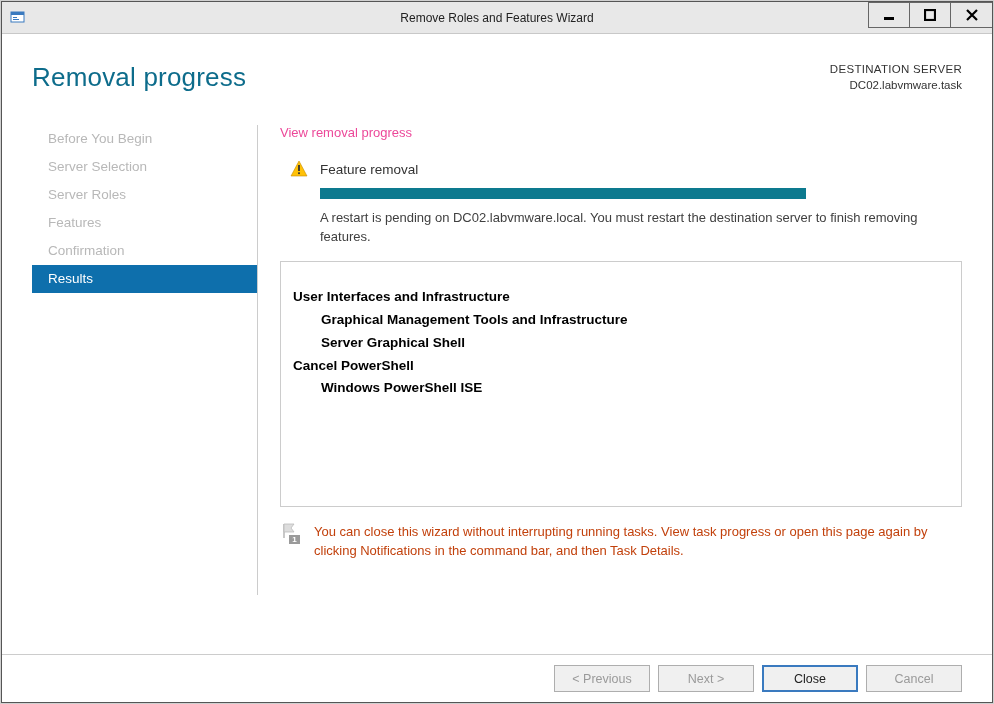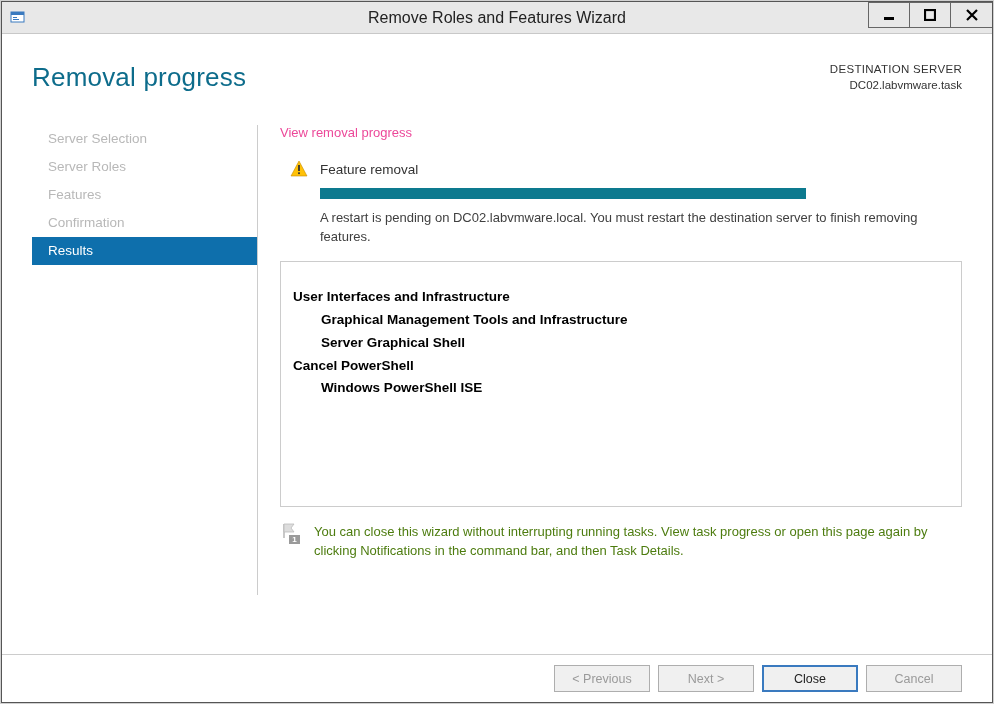--- a/index.html
+++ b/index.html
@@ -28,21 +28,21 @@
   position: relative;
 }
 .title-icon {
   margin-left: 8px;
   width: 16px; height: 16px;
 }
 .title-text {
   position: absolute;
   left: 50%;
   transform: translateX(-50%);
-  font-size: 16px;
+  font-size: 12px;
   color: #222;
   text-align: center;
 }
 .window-controls {
   position: absolute;
   right: 0;
   top: 0;
   display: flex;
   height: 26px;
 }
@@ -155,21 +155,21 @@
 }
 .fb-parent { font-weight: 600; }
 .fb-child { font-weight: 600; padding-left: 28px; }
 .note-row {
   display: flex;
   gap: 12px;
   padding: 16px 8px 0 0;
   align-items: flex-start;
 }
 .flag-icon { width: 22px; height: 22px; flex-shrink: 0; }
-.note-text { font-size: 13px; color: #4d7c0f; line-height: 1.45; }
+.note-text { font-size: 13px; color: #c2410c; line-height: 1.45; }
 .footer {
   border-top: 1px solid #ccc;
   padding: 10px 30px;
   display: flex;
   justify-content: flex-end;
   gap: 8px;
   background: #fff;
 }
 .btn {
   width: 96px;
@@ -227,20 +227,21 @@
     <div class="header-row">
       <div class="page-title">Removal progress</div>
       <div class="dest-block">
         <div class="dest-label">DESTINATION SERVER</div>
         <div>DC02.labvmware.task</div>
       </div>
     </div>
 
     <div class="main-row">
       <div class="sidebar">
+        <div class="side-item">Before You Begin</div>
         <div class="side-item">Server Selection</div>
         <div class="side-item">Server Roles</div>
         <div class="side-item">Features</div>
         <div class="side-item">Confirmation</div>
         <div class="side-item active">Results</div>
       </div>
 
       <div class="vline"></div>
 
       <div class="main-panel">

